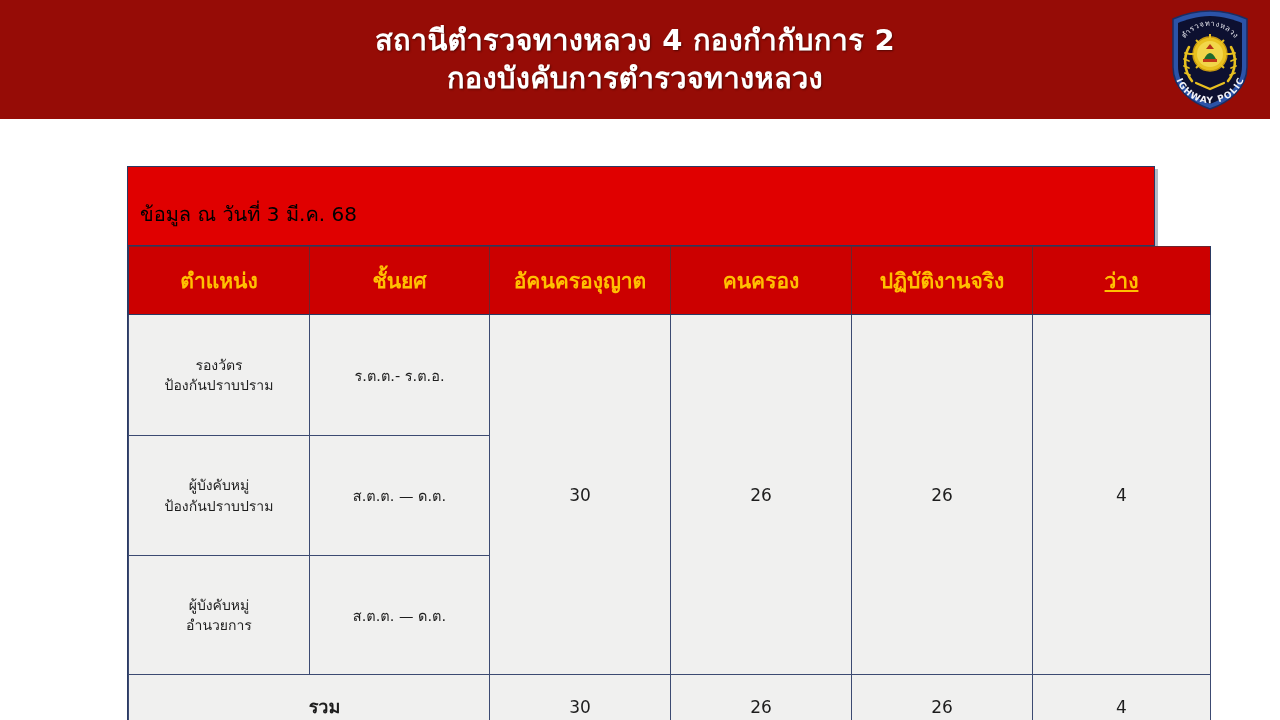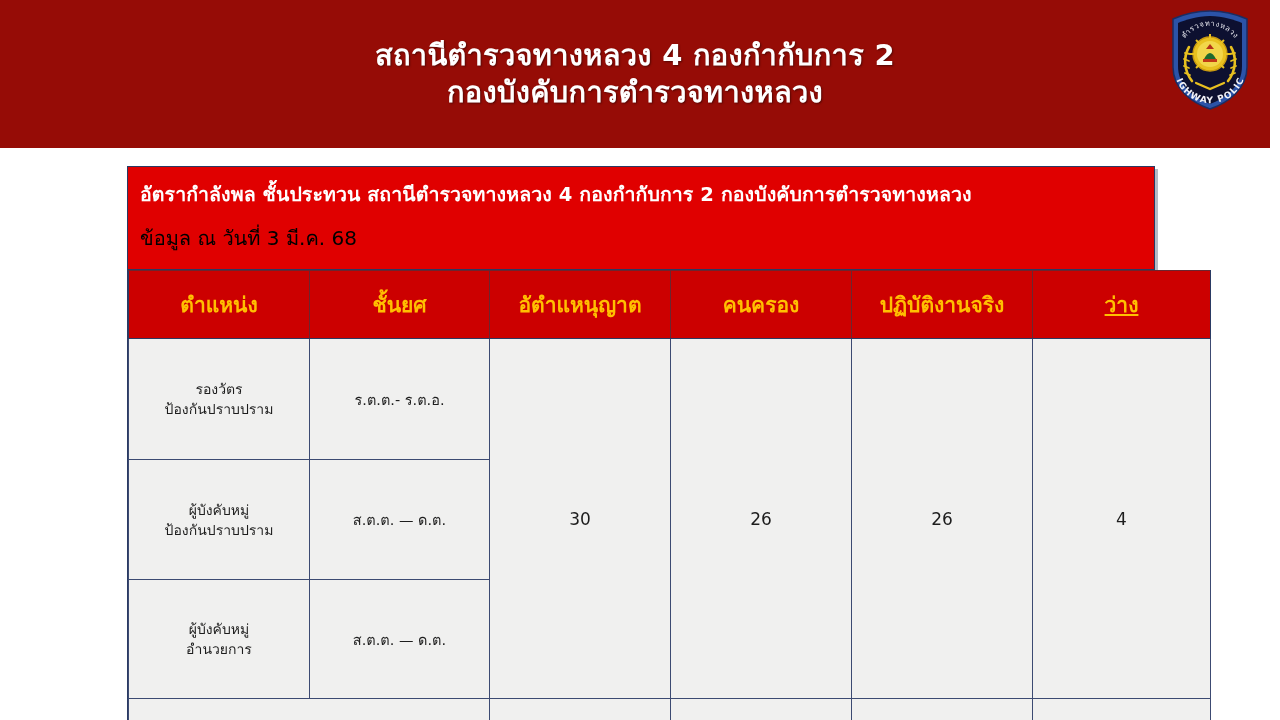--- a/index.html
+++ b/index.html
@@ -14,21 +14,21 @@
     overflow: hidden;
     position: relative;
   }
 
   
   .banner {
     position: absolute;
     left: 0;
     top: 0;
     width: 1270px;
-    height: 148px;
+    height: 119px;
     background: #960c06;
     display: flex;
     align-items: center;
     justify-content: center;
   }
   .banner-title {
     color: #ffffff;
     font-weight: bold;
     font-size: 29px;
     line-height: 1.28;
@@ -197,30 +197,29 @@
 
     <text font-size="9" font-weight="bold" fill="#f2f2f7" font-family="'DejaVu Sans', sans-serif" letter-spacing="1.2">
       <textPath href="#arcBot" startOffset="50%" text-anchor="middle">HIGHWAY POLICE</textPath>
     </text>
   </svg>
 </div>
 
 <div class="table-card">
 
   <div class="title-band">
-    <div class="title-main">อัตรากำลังพล ชั้นประทวน สถานีตำรวจทางหลวง 4 กองกำกับการ 2 กองบังคับการตำรวจทางหลวง</div>
     <div class="title-sub">ข้อมูล ณ วันที่ 3 มี.ค. 68</div>
   </div>
 
   <table class="grid">
     <thead>
       <tr>
         <th style="width:172px">ตำแหน่ง</th>
         <th style="width:171px">ชั้นยศ</th>
-        <th style="width:172px">อัตำแหนุญาต</th>
+        <th style="width:172px">อัคนครองุญาต</th>
         <th style="width:172px">คนครอง</th>
         <th style="width:172px">ปฏิบัติงานจริง</th>
         <th style="width:169px">ว่าง</th>
       </tr>
     </thead>
     <tbody>
       <tr class="row-a">
         <td class="pos-cell">
           <div>รองวัตร</div>
           <div>ป้องกันปราบปราม</div>

